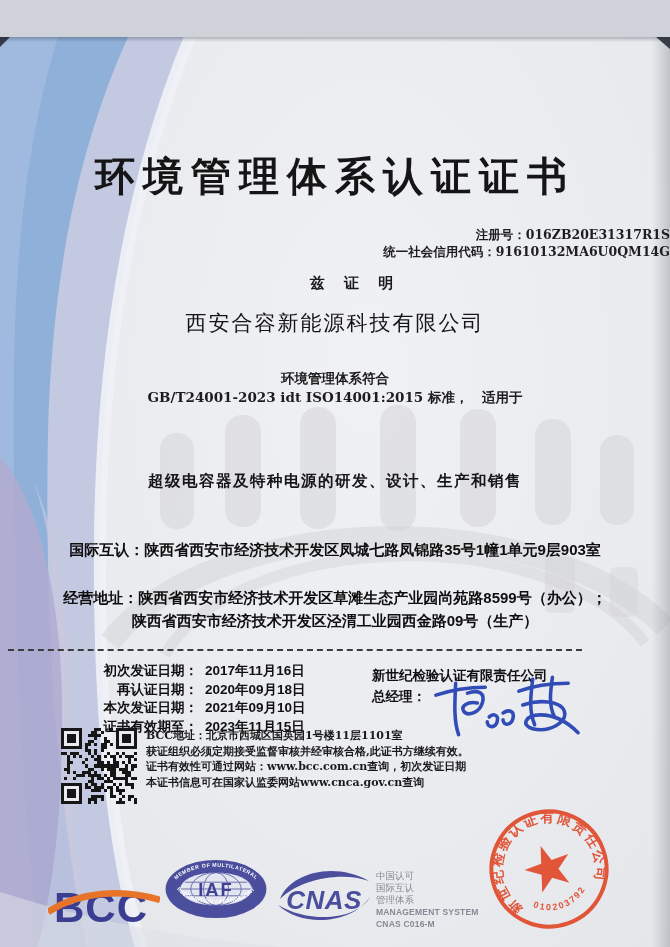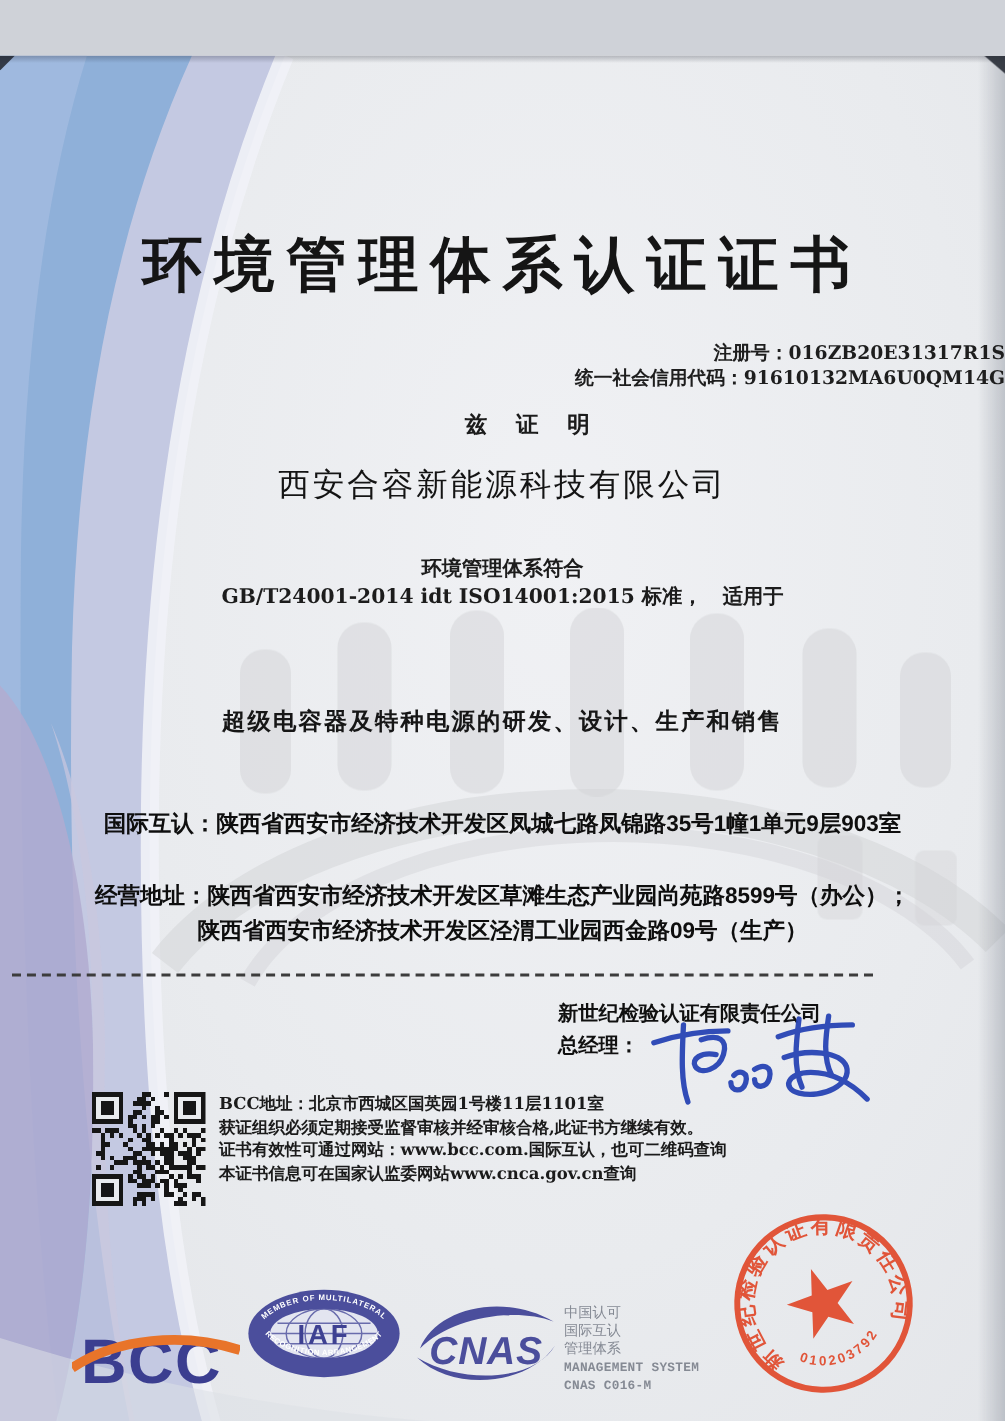--- a/index.html
+++ b/index.html
@@ -50,21 +50,21 @@
   .signature{position:absolute;left:428px;top:634px;width:158px;height:72px;}
 
   .qr{position:absolute;left:61px;top:691px;width:76px;height:76px;}
   .fineprint{position:absolute;left:146px;top:691px;width:350px;
     font-family:"DejaVu Serif",serif;font-size:11px;font-weight:600;line-height:15.6px;color:#1b1b1b;}
 
   .logo-bcc{position:absolute;left:48px;top:840px;width:112px;height:56px;}
   .logo-iaf{position:absolute;left:162px;top:820px;width:108px;height:64px;}
   .logo-cnas{position:absolute;left:276px;top:828px;width:96px;height:62px;}
   .cnas-caption{position:absolute;left:376px;top:833px;color:#858a94;font-size:9.5px;line-height:12px;}
-  .cnas-caption .en{font-size:8.5px;font-weight:700;letter-spacing:.2px;font-family:Liberation Mono, monospace;}
+  .cnas-caption .en{font-size:8.5px;font-weight:700;letter-spacing:.2px;}
 
   .seal{position:absolute;left:483px;top:766px;width:132px;height:132px;opacity:.93;}
 </style>
 </head>
 <body>
 
 <div class="page">
 
   <svg class="bg-curves" viewBox="0 0 670 947" aria-hidden="true">
     <path d="M0,0 L190,0 C128,150 102,320 100,500 C98,700 116,840 152,947 L0,947 Z" fill="#c4c9e2"></path>
@@ -102,28 +102,46 @@
 
   <h1 class="title">环境管理体系认证证书</h1>
   <div class="regblock">
     <div>注册号：016ZB20E31317R1S</div>
     <div>统一社会信用代码：91610132MA6U0QM14G</div>
   </div>
 
   <div class="certify">兹 证 明</div>
   <div class="company">西安合容新能源科技有限公司</div>
   <div class="sysline1">环境管理体系符合</div>
-  <div class="sysline2">GB/T24001-2014 idt ISO14001:2015 标准，　适用于</div>
+  <div class="sysline2">GB/T24001-2023 idt ISO14001:2015 标准，　适用于</div>
   <div class="scope">超级电容器及特种电源的研发、设计、生产和销售</div>
 
   <p class="addr addr1"><span>国际互认：</span><span>陕西省西安市经济技术开发区凤城七路凤锦路35号1幢1单元9层903室</span></p>
   <p class="addr addr2"><span>经营地址：</span><span>陕西省西安市经济技术开发区草滩生态产业园尚苑路8599号（办公）；陕西省西安市经济技术开发区泾渭工业园西金路09号（生产）</span></p>
 
   <div class="dashline"></div>
 
+  <div class="dates">
+    <div class="drow">
+        <span class="dlabel">初次发证日期：</span>
+        <span class="dvalue">2017年11月16日</span>
+      </div>
+    <div class="drow">
+        <span class="dlabel">再认证日期：</span>
+        <span class="dvalue">2020年09月18日</span>
+      </div>
+    <div class="drow">
+        <span class="dlabel">本次发证日期：</span>
+        <span class="dvalue">2021年09月10日</span>
+      </div>
+    <div class="drow">
+        <span class="dlabel">证书有效期至：</span>
+        <span class="dvalue">2023年11月15日</span>
+      </div>
+  </div>
 
   <div class="issuer">
     <div>新世纪检验认证有限责任公司</div>
     <div>总经理：</div>
   </div>
   <svg class="signature" viewBox="0 0 160 72">
     <g stroke="#2744b4" stroke-width="3.6" fill="none" stroke-linecap="round" opacity=".95">
       <path d="M28,12 C27,32 26,50 31,64"></path>
       <path d="M8,24 C26,18 44,16 58,16"></path>
       <path d="M40,22 C52,18 58,22 55,32 C52,42 40,46 36,40 C33,35 40,30 50,32"></path>
@@ -333,21 +351,21 @@
           <rect x="20" y="2" width="3" height="3"></rect>
           <rect x="0" y="18" width="7" height="7"></rect>
           <rect x="1" y="19" width="5" height="5" fill="#e9ebee"></rect>
           <rect x="2" y="20" width="3" height="3"></rect>
         </g>
       </svg>
   </div>
   <div class="fineprint">
     <div>BCC地址：北京市西城区国英园1号楼11层1101室</div>
     <div>获证组织必须定期接受监督审核并经审核合格,此证书方继续有效。</div>
-    <div>证书有效性可通过网站：www.bcc.com.国际互认，也可二维码查询</div>
+    <div>证书有效性可通过网站：www.bcc.com.cn查询，初次发证日期</div>
     <div>本证书信息可在国家认监委网站www.cnca.gov.cn查询</div>
   </div>
 
   <svg class="logo-bcc" viewBox="0 0 112 56">
     <text x="6" y="45" font-family="Liberation Sans, sans-serif" font-size="42" font-weight="900" fill="#3b3e90" letter-spacing="1">BCC</text>
     <path d="M0,35 C30,15 74,11 112,23" stroke="#e8742a" stroke-width="6.5" fill="none"></path>
   </svg>
 
   <svg class="logo-iaf" viewBox="0 0 110 66">
     <ellipse cx="55" cy="33" rx="52" ry="30" fill="#4b4e9c"></ellipse>

